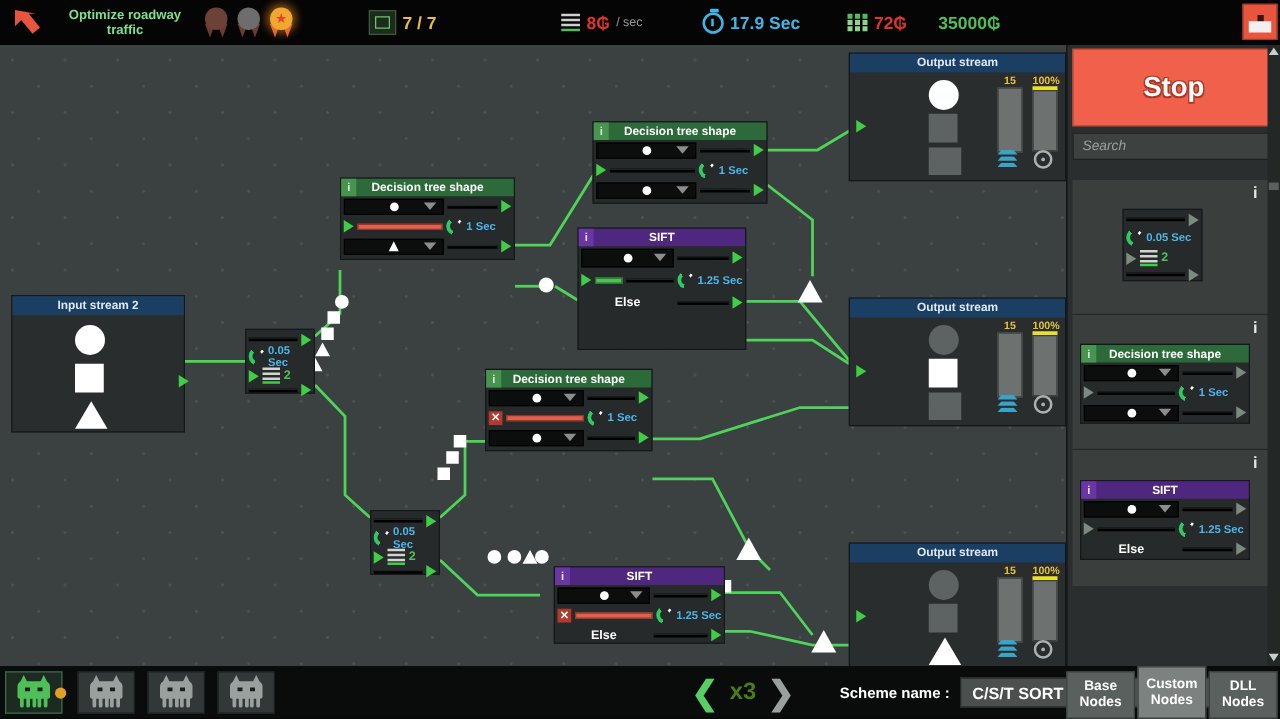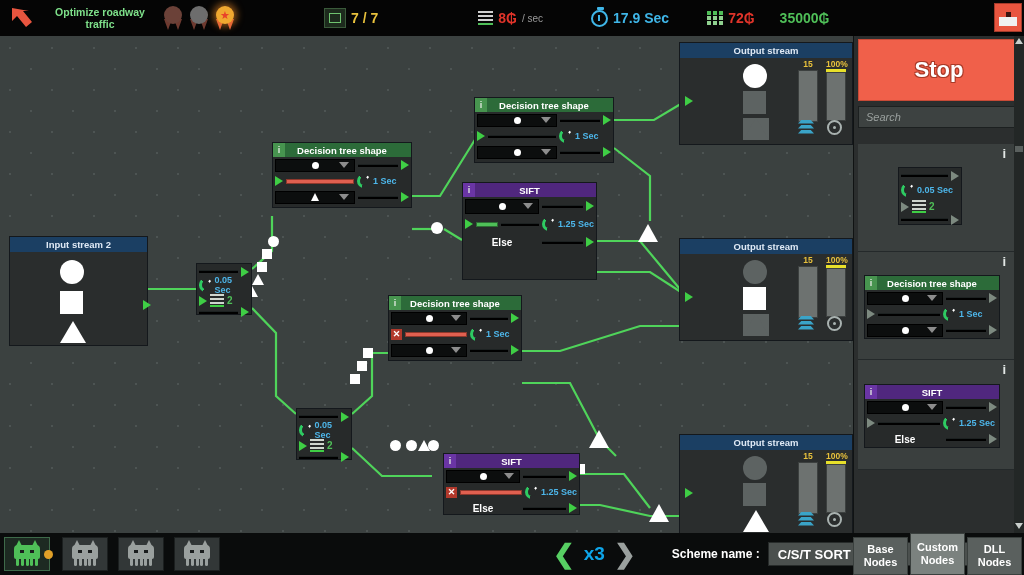--- a/index.html
+++ b/index.html
@@ -245,21 +245,21 @@
   .cat .eye.l { left: 6px; } .cat .eye.r { right: 6px; }
   .cat .legs { position: absolute; left: 2px; top: 16px; width: 22px; height: 8px; display: flex; justify-content: space-between; }
   .cat .legs i { width: 3px; height: 8px; background: #9aa09e; border-radius: 0 0 2px 2px; }
   .cat.green .legs i { background: #4fbf58; }
   .cat-dot { position: absolute; right: -4px; top: 12px; width: 9px; height: 9px; border-radius: 50%; background: #e0a028; }
 
   .speed-ctrl { display: flex; align-items: center; gap: 9px; margin-left: 333px; }
   .chev { font-size: 26px; font-weight: bold; line-height: 26px; }
   .chev.lt { color: #57cf63; }
   .chev.rt { color: #9aa09e; }
-  .speed-val { font-size: 19px; font-weight: bold; color: #0ea5e9; }
+  .speed-val { font-size: 19px; font-weight: bold; color: #4d7c0f; }
   .scheme-wrap { display: flex; align-items: center; gap: 8px; margin-left: 36px; }
   .scheme-lab { font-size: 12px; font-weight: bold; color: #fff; }
   .scheme-field {
     width: 208px; height: 24px; background: #4b504e; border: 1px solid #272b2a;
     display: flex; align-items: center; padding-left: 9px;
     font-size: 13px; font-weight: bold; color: #fff;
   }
   .tabs { position: absolute; right: 2px; bottom: 0; display: flex; gap: 2px; align-items: flex-end; }
   .tab {
     width: 55px; height: 38px; background: #5a605e; color: #fff;
@@ -294,21 +294,21 @@
           <div class="disc"></div>
       </div>
       <div class="medal gold">
         <div class="rib-l"></div>
           <div class="rib-r"></div>
           <div class="disc"></div>
         <div class="star">★</div>
       </div>
     </div>
 
-    <div class="stat-group" style="margin-left:88px">
+    <div class="stat-group" style="margin-left:59px">
       <div class="icon-box">
           <div class="inner"></div>
         </div>
       <span class="stat-val c-yellow">7 / 7</span>
     </div>
 
     <div class="stat-group" style="margin-left:100px">
       <div class="bars-icon">
           <i></i>
           <i></i>

